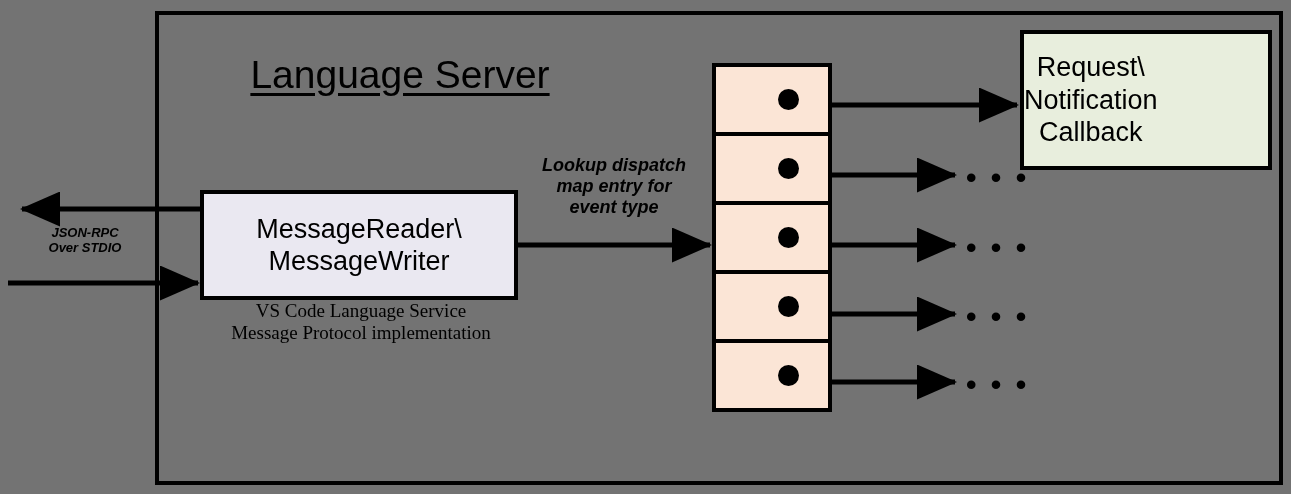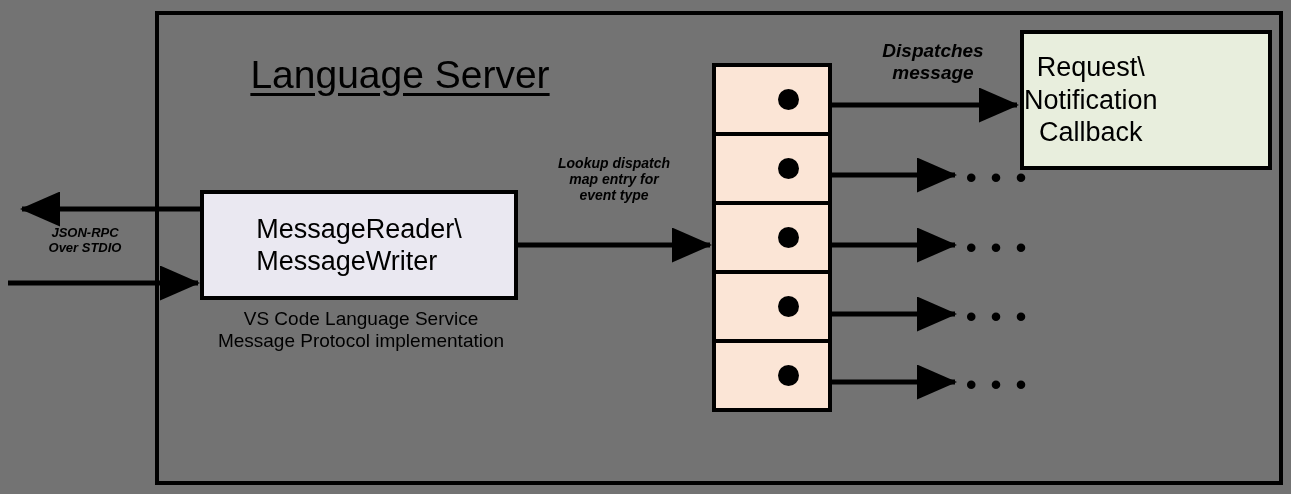--- a/index.html
+++ b/index.html
@@ -64,46 +64,48 @@
     height: 110px;
     border: 4px solid #000000;
     box-sizing: border-box;
     background: #eae8f1;
     display: flex;
     align-items: center;
     justify-content: center;
   }
   #reader-writer-label {
     font-size: 27px;
+    text-align: center;
     line-height: 1.2;
     white-space: pre-line;
   }
   #reader-writer-caption {
     left: 196px;
-    top: 308px;
+    top: 300px;
     width: 330px;
     font-size: 19px;
+    font-family: Liberation Serif, serif;
   }
 
   
   #stdio-label {
     left: 10px;
     top: 225px;
     width: 150px;
     font-size: 13px;
     font-style: italic;
     font-weight: bold;
   }
 
   
   #lookup-label {
     left: 516px;
     top: 155px;
     width: 196px;
-    font-size: 14px;
+    font-size: 18px;
     font-style: italic;
     font-weight: bold;
   }
 
   
   #dispatch-map {
     position: absolute;
     left: 712px;
     top: 63px;
     width: 120px;
@@ -258,22 +260,20 @@
       <span class="dispatch-dot"></span>
     </div>
     <div class="dispatch-row">
       <span class="dispatch-dot"></span>
     </div>
     <div class="dispatch-row">
       <span class="dispatch-dot"></span>
     </div>
   </div>
 
-  <div class="txt" id="dispatch-msg-label">Dispatches
-message</div>
 
   <div class="ellipsis" style="left:966px; top:163px;">• • •</div>
   <div class="ellipsis" style="left:966px; top:233px;">• • •</div>
   <div class="ellipsis" style="left:966px; top:302px;">• • •</div>
   <div class="ellipsis" style="left:966px; top:370px;">• • •</div>
 
   <div id="callback-box">
     <div id="callback-label">Request\
 Notification
 Callback</div>

